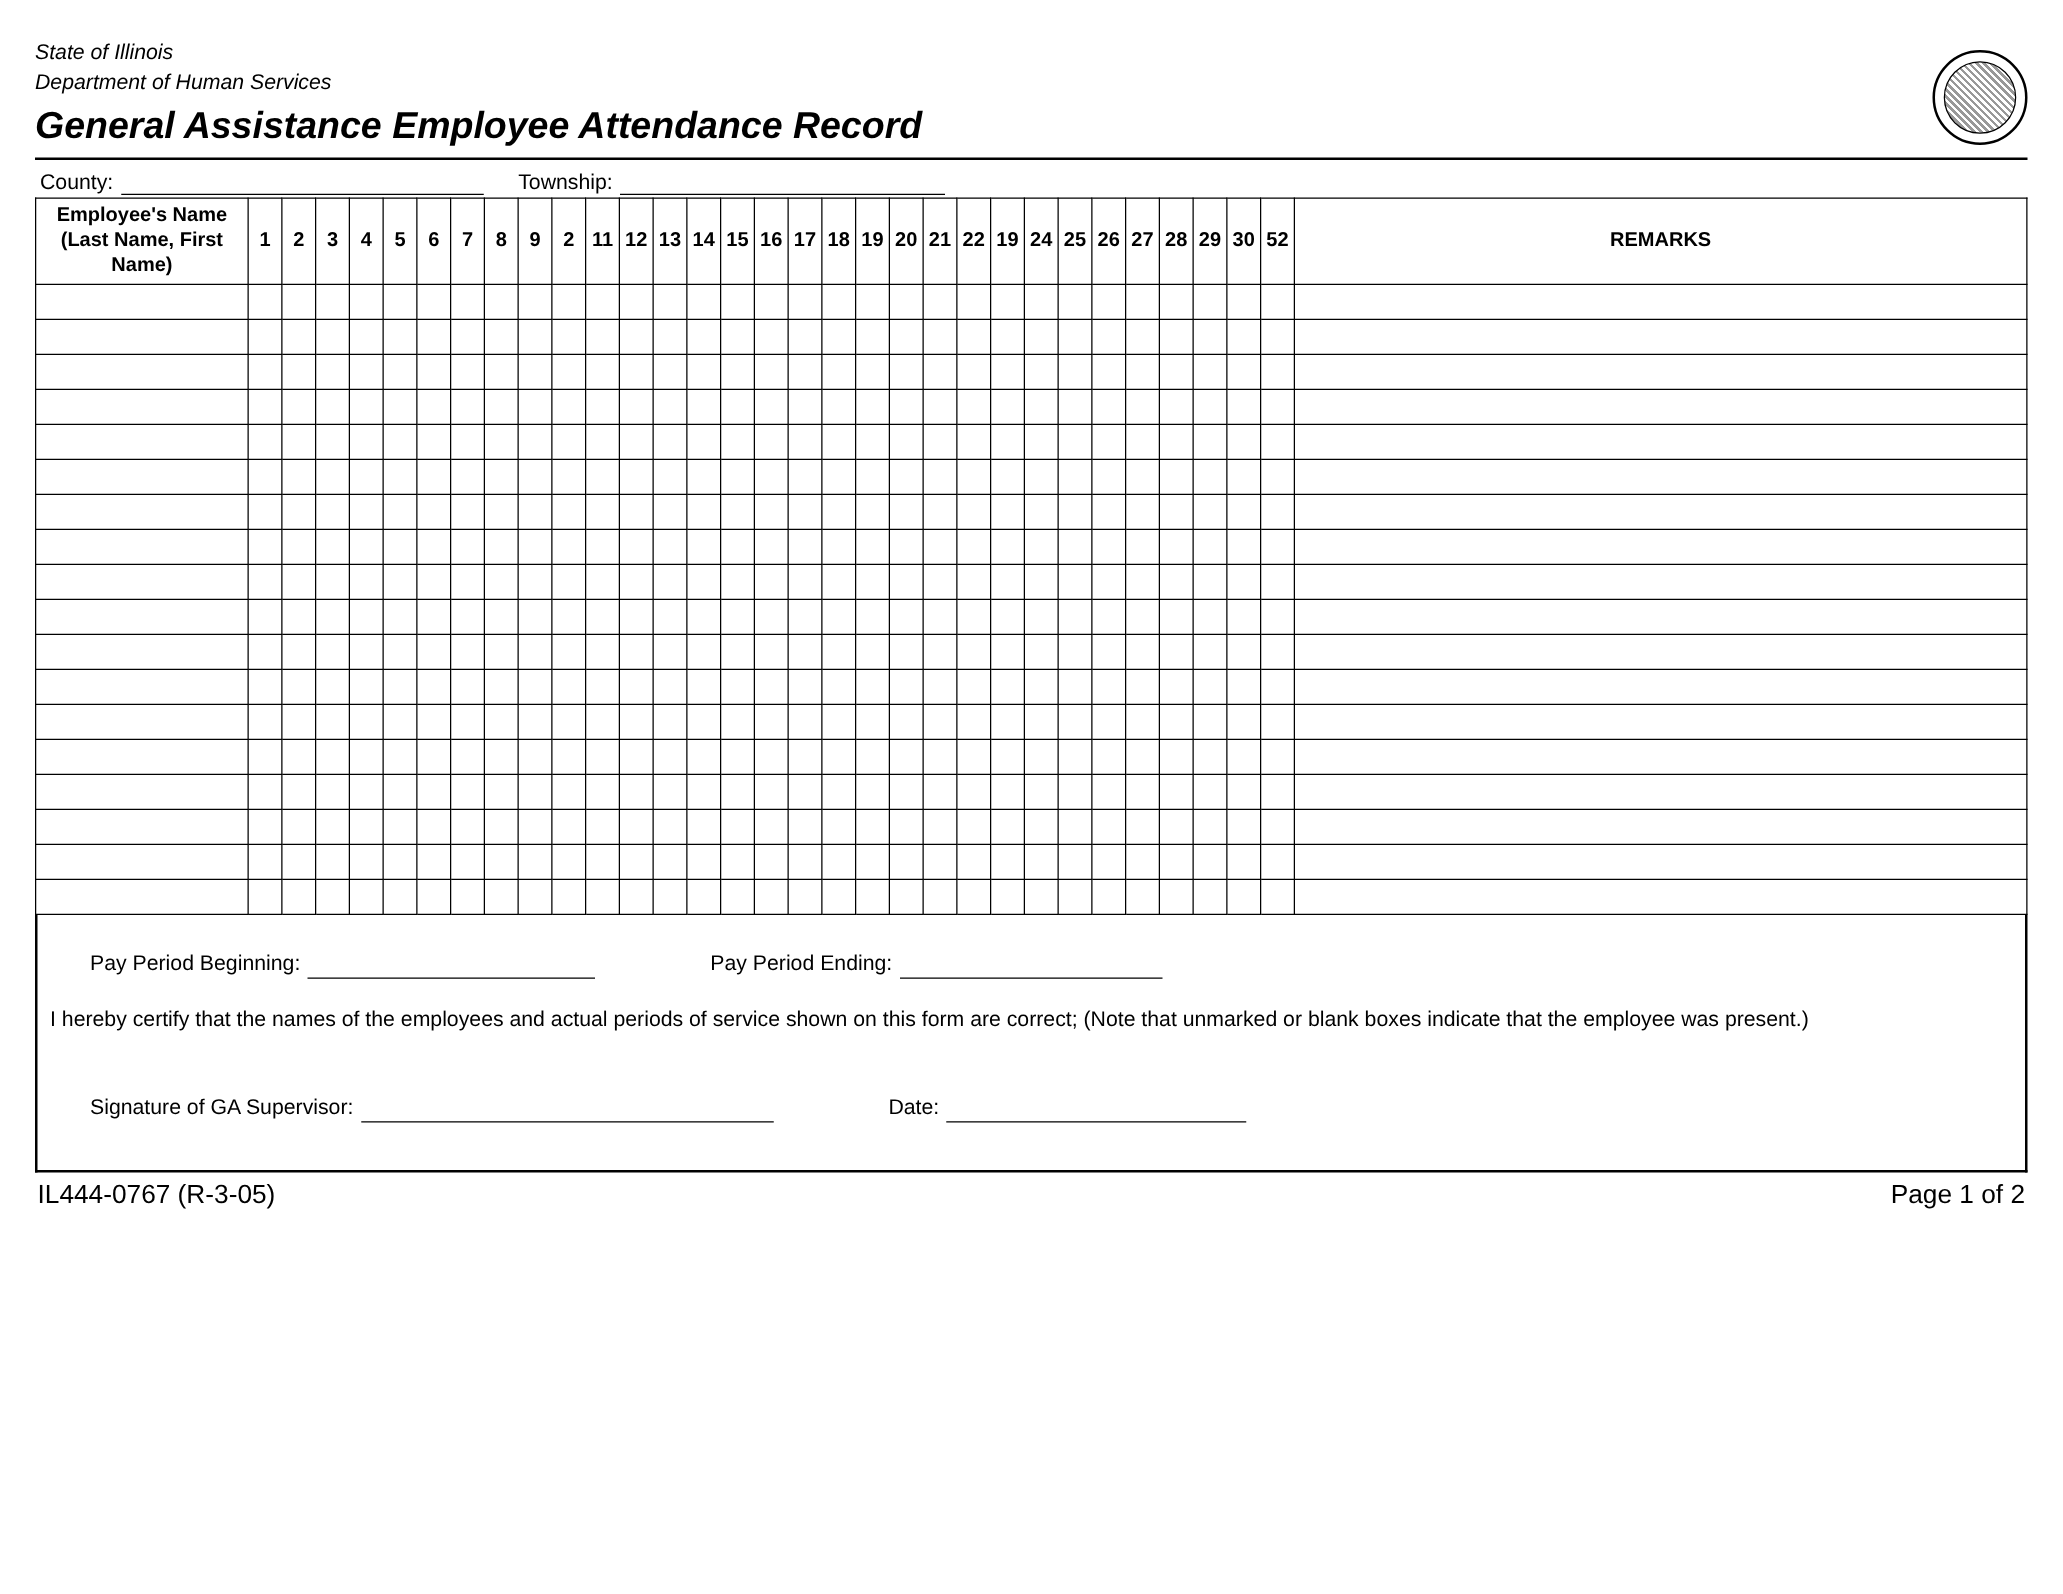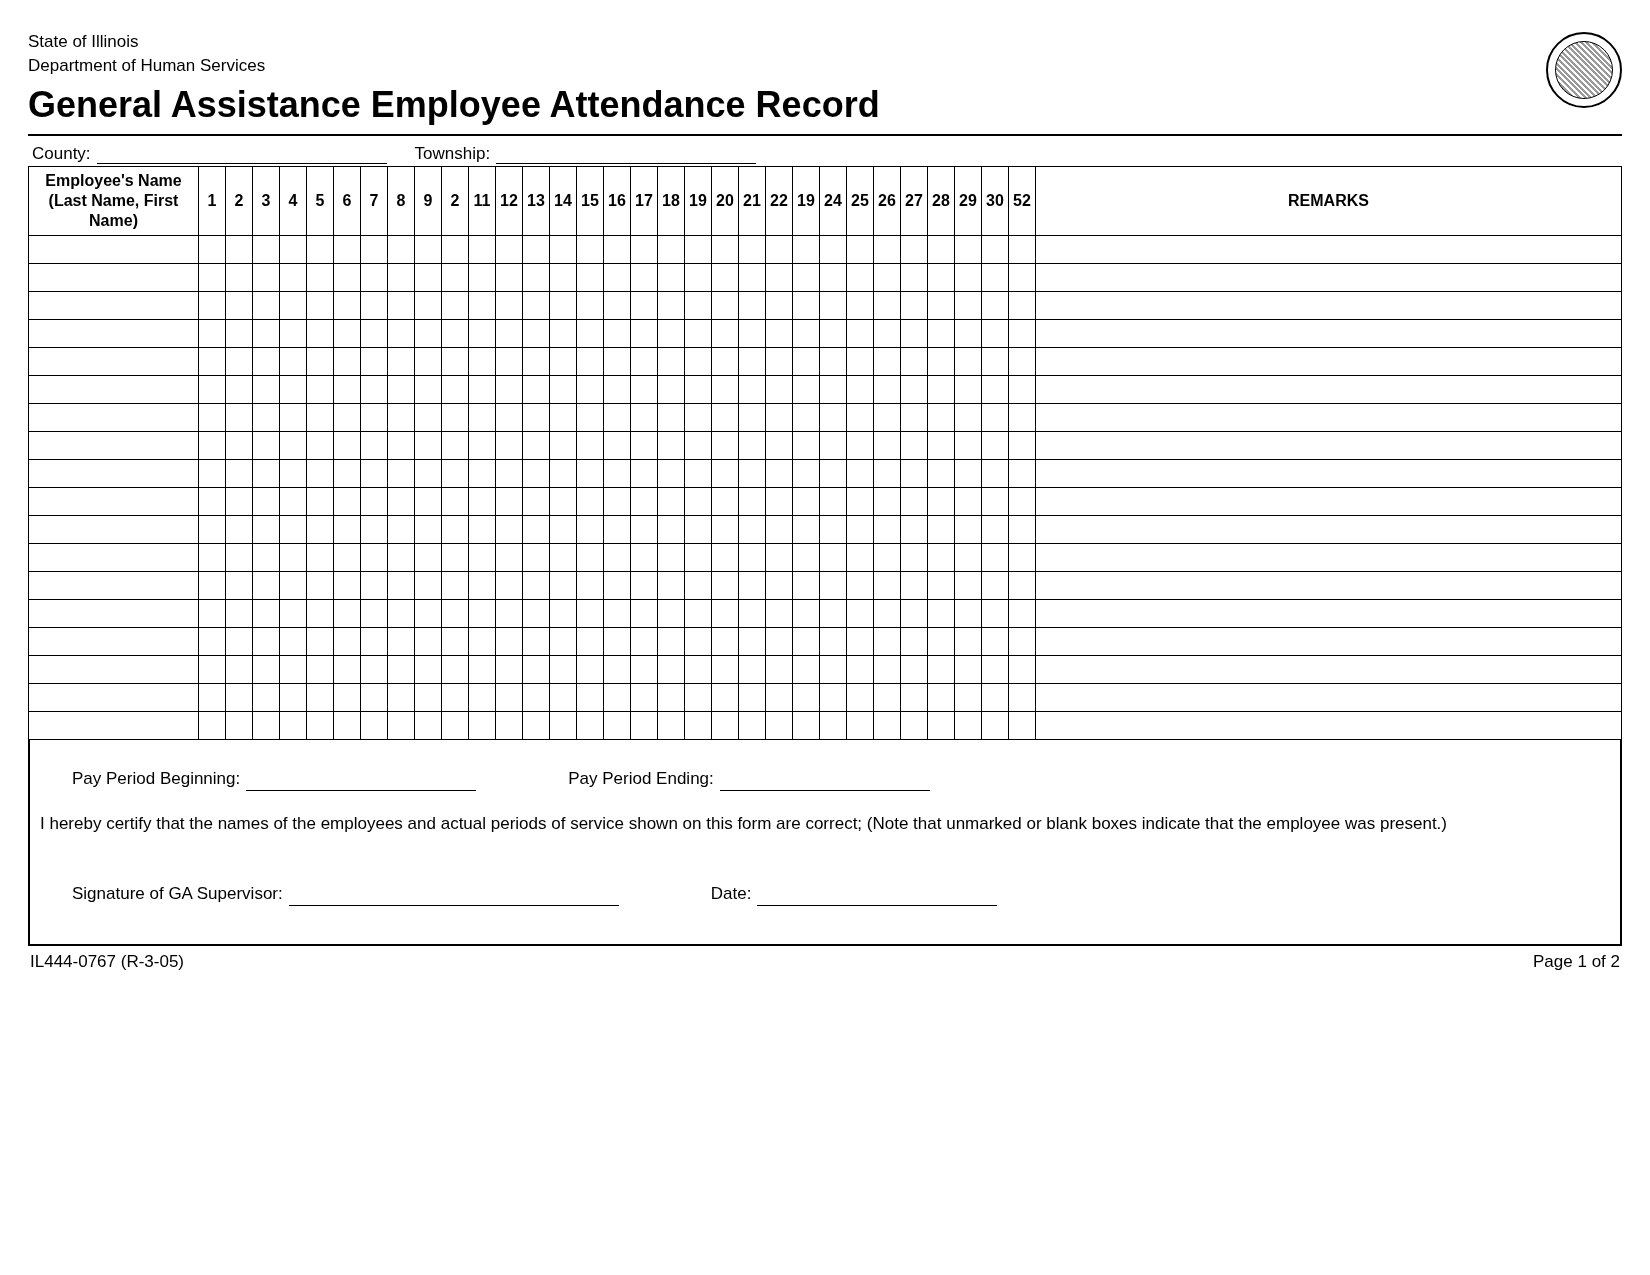--- a/index.html
+++ b/index.html
@@ -6,25 +6,26 @@
   body {
     font-family: Arial, Helvetica, sans-serif;
     background: #fff;
     color: #000;
     padding: 30px 28px 20px 28px;
     width: 1650px;
   }
   .header-row {
     display: flex;
     justify-content: space-between;
-    align-items: flex-start;
+    align-items: center;
+    font-style: italic;
   }
   .header-text { font-size: 17px; line-height: 1.4; }
   .title {
-    font-size: 36px;
+    font-size: 30px;
     font-weight: bold;
     margin-top: 6px;
     margin-bottom: 6px;
   }
   .seal {
     width: 76px; height: 76px;
     border: 2px solid #000;
     border-radius: 50%;
     position: relative;
     display: flex;
@@ -85,21 +86,21 @@
   .uline {
     display: inline-block;
     border-bottom: 1px solid #000;
     height: 20px;
     margin-left: 6px;
   }
   .cert { margin-bottom: 44px; }
   .footer {
     display: flex;
     justify-content: space-between;
-    font-size: 17px;
+    font-size: 21px;
     margin-top: 6px;
     padding: 0 2px;
     text-align: right;
   }
 </style>
 </head>
 <body>
 
 <div class="header-row">
   <div>

